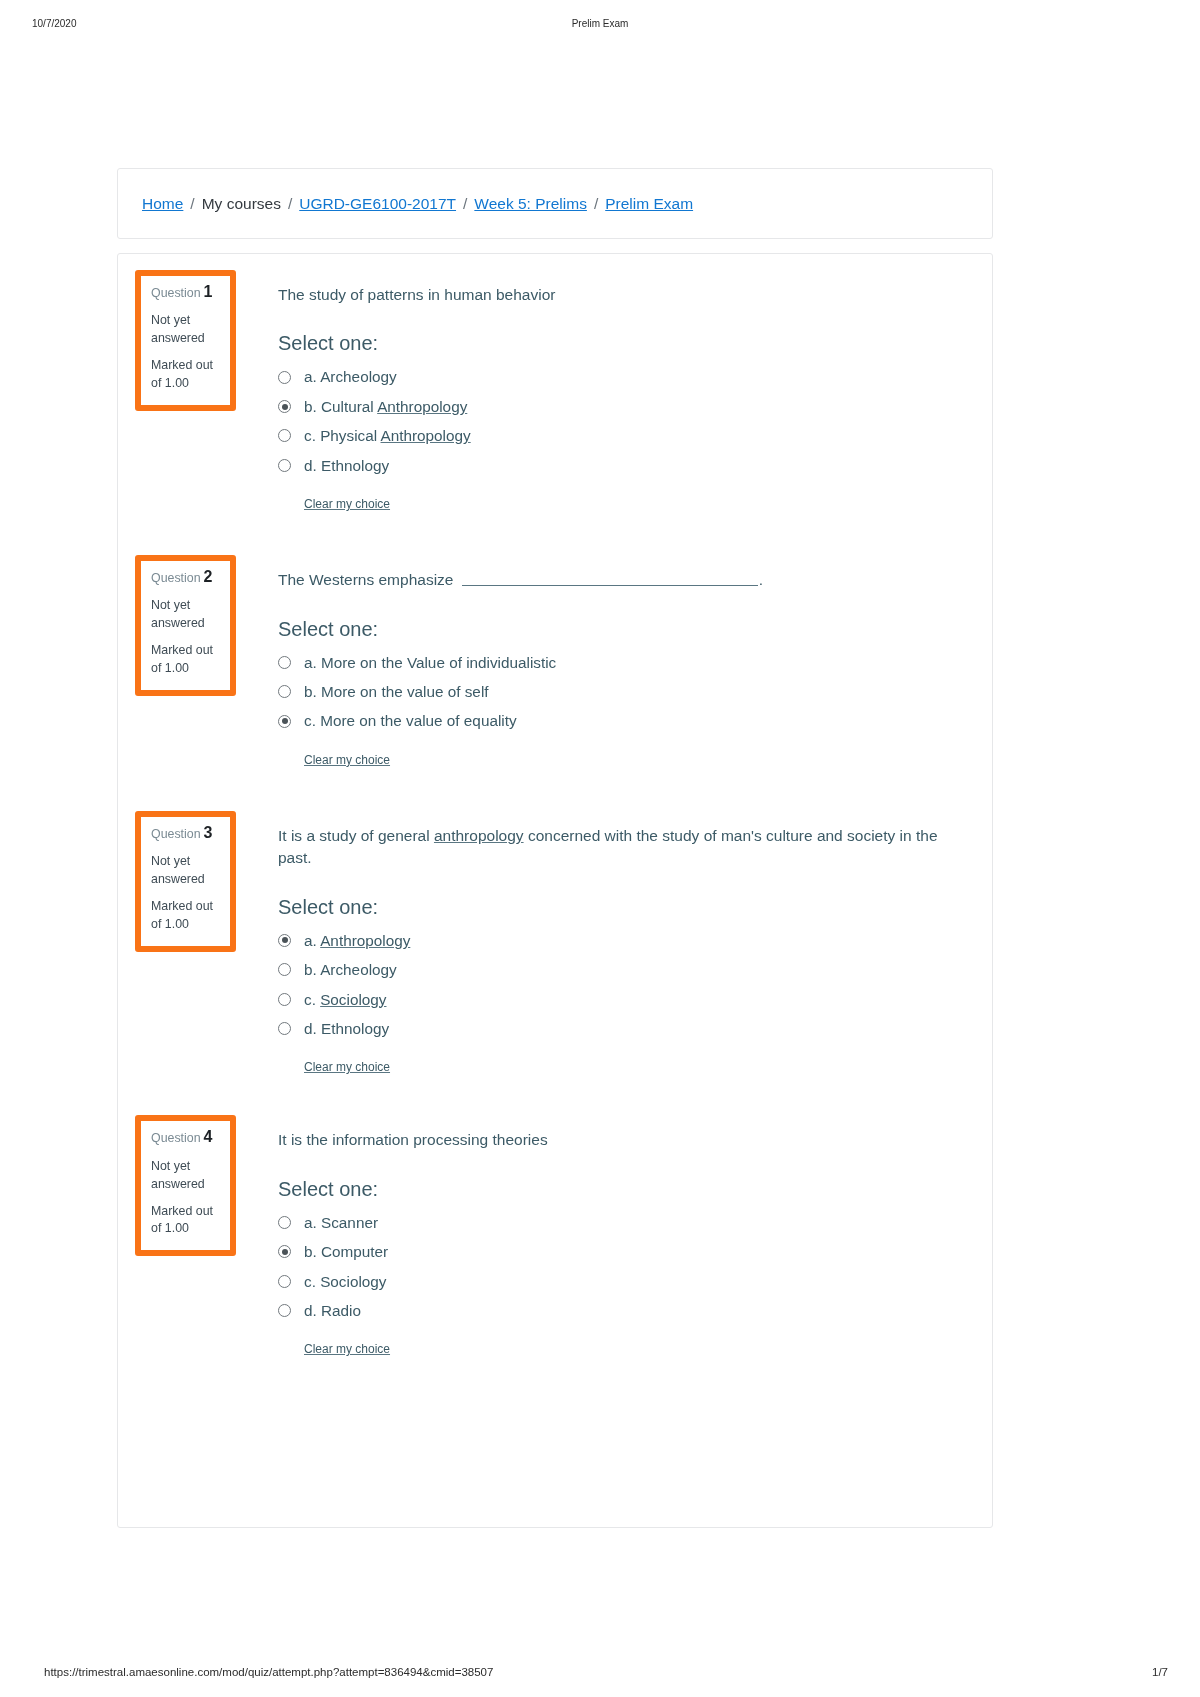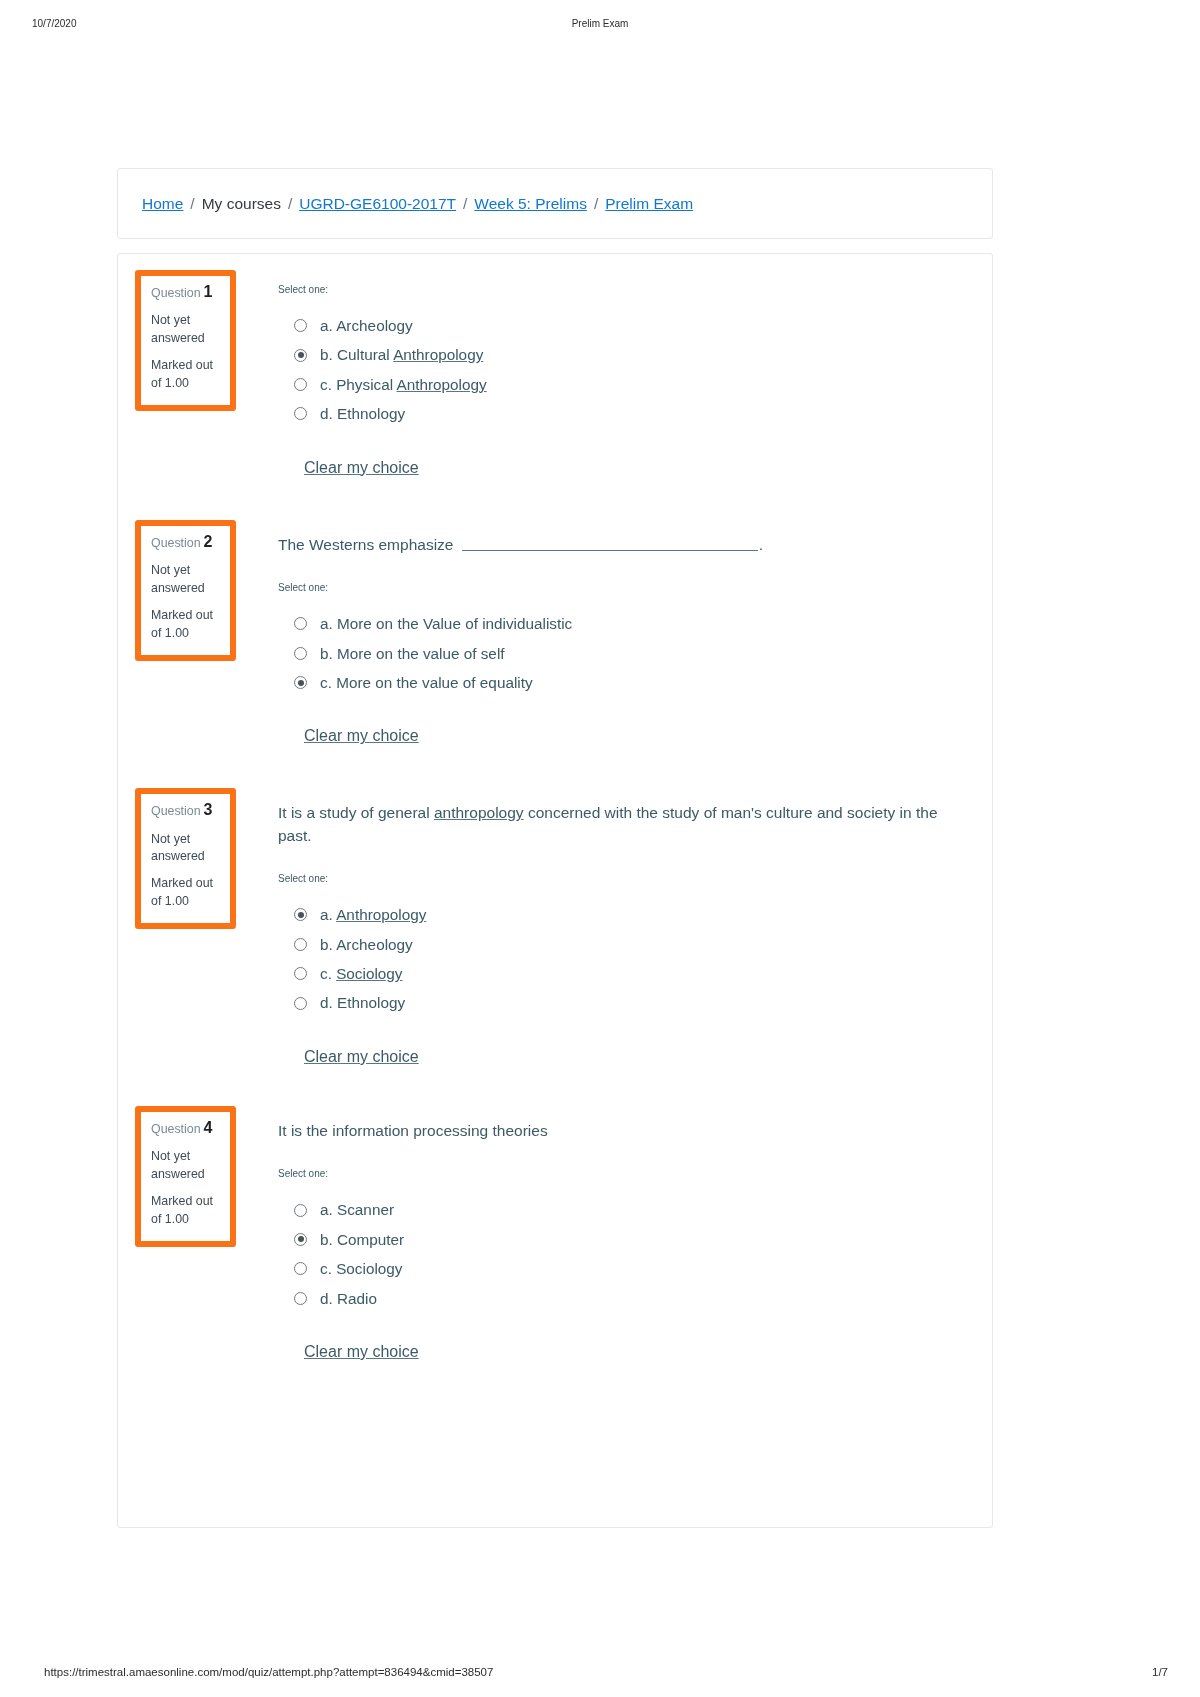--- a/index.html
+++ b/index.html
@@ -172,27 +172,27 @@
   }
   .blank-line {
     display: inline-block;
     width: 296px;
     border-bottom: 1px solid #5a7682;
     height: 12px;
     margin: 0 1px -1px 4px;
     vertical-align: baseline;
   }
   .select-one {
-    font-size: 10px;
+    font-size: 20px;
     color: #3c5a66;
     margin: 0 0 7px 0;
   }
   .answers {
     list-style: none;
-    margin: 16px;
+    margin: 0;
     padding: 0;
   }
   .answer {
     display: flex;
     align-items: center;
     padding: 4px 0;
     min-height: 27px;
   }
   .radio {
     flex: 0 0 13px;
@@ -224,21 +224,21 @@
     cursor: pointer;
   }
   .answer-label .sp {
     text-decoration: underline;
     text-decoration-color: #5a7682;
   }
   .clear-choice-wrap {
     padding: 14px 0 0 26px;
   }
   .clear-choice {
-    font-size: 16px;
+    font-size: 12px;
     color: #3c5a66;
     text-decoration: underline;
     text-decoration-color: #5a7682;
     cursor: pointer;
   }
 </style>
 </head>
 <body>
 
 <div class="print-header">
@@ -264,20 +264,21 @@
 
   <div class="quiz-card">
     <div id="questions-container">
         <div class="question">
           <div class="q-info">
             <div class="q-num-row"><span>Question</span><span class="qnum">1</span></div>
             <div class="q-state">Not yet answered</div>
             <div class="q-marks"><span>Marked out of</span> <span>1.00</span></div>
           </div>
           <div class="q-body">
+            <p class="q-text"><span>The study of patterns in human behavior</span></p>
             <div class="select-one">Select one:</div>
             <div class="answers">
               <div class="answer">
                 <span class="radio"></span>
                 <span class="answer-label"><span>a.</span> <span>Archeology</span></span>
               </div>
               <div class="answer">
                 <span class="radio checked"></span>
                 <span class="answer-label"><span>b.</span> <span>Cultural </span><span class="sp">Anthropology</span></span>
               </div>

